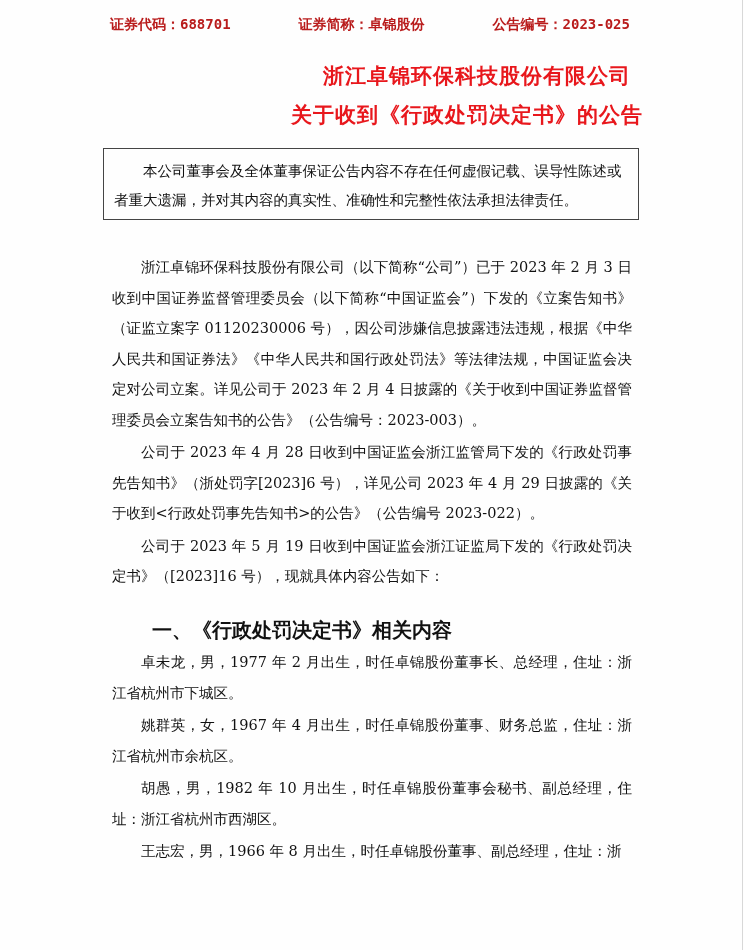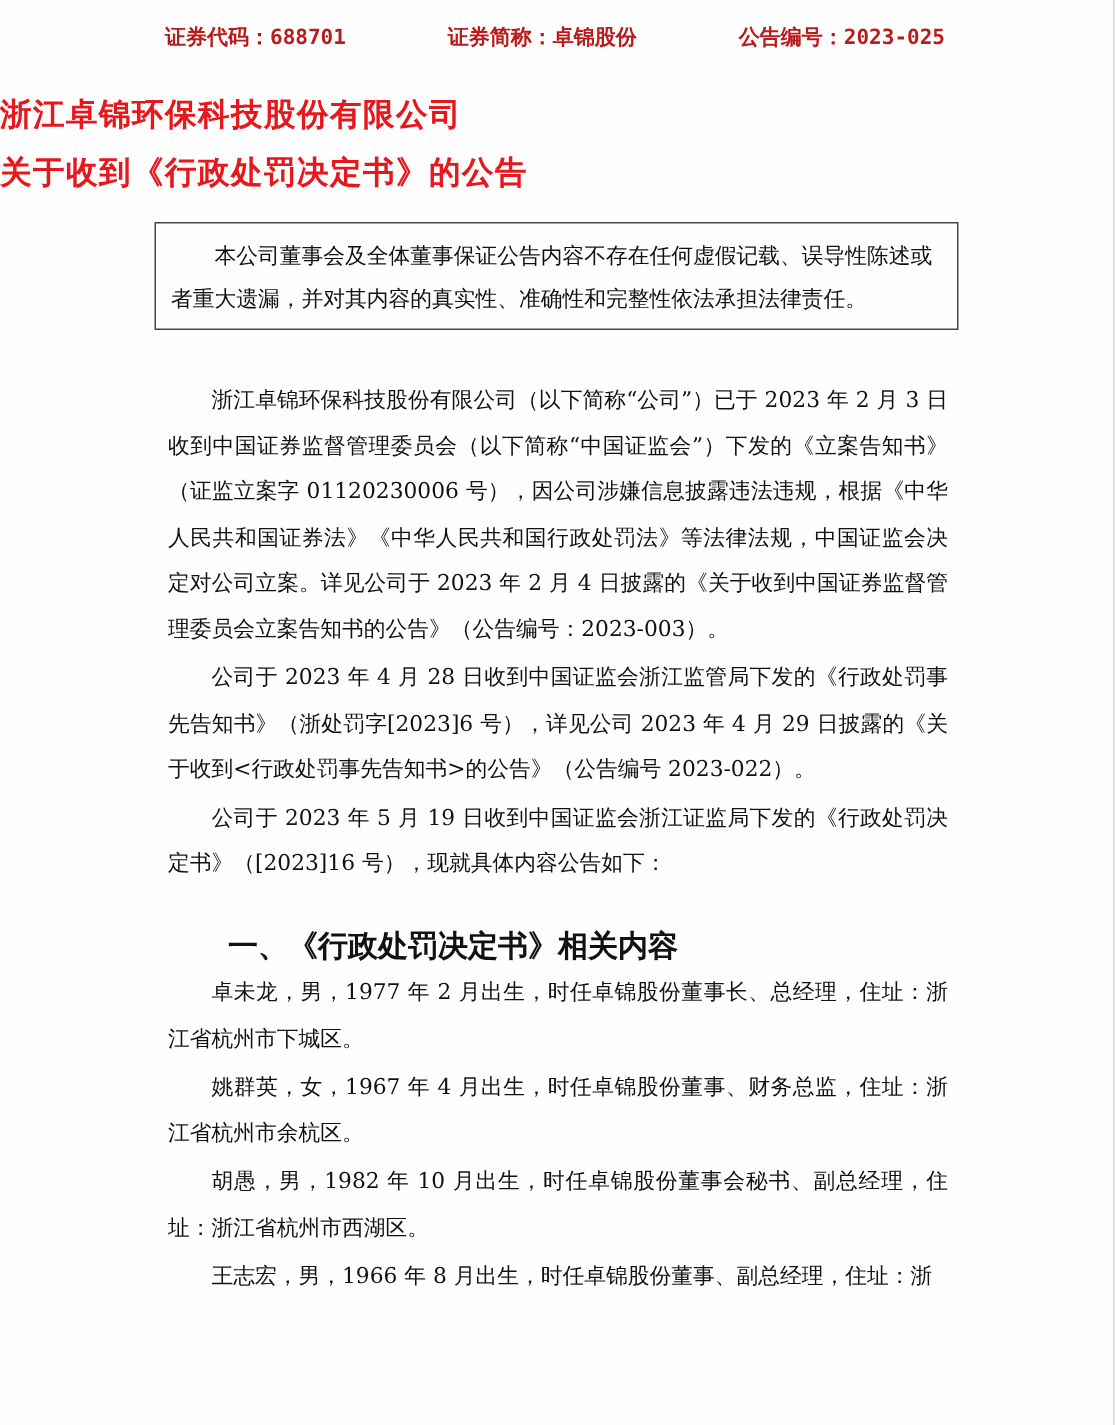--- a/index.html
+++ b/index.html
@@ -12,27 +12,27 @@
     }
     .right-edge { position: absolute; top: 0; right: 1px; width: 1px; height: 950px; background: #d8d8d8; }
     .header {
       position: absolute; top: 16px; left: 110px; width: 520px;
       display: flex; justify-content: space-between;
       font-family: "DejaVu Sans Mono", "Liberation Mono", monospace;
       font-weight: bold; font-size: 14px; letter-spacing: 0px;
       color: #b91c1c;
     }
     .title {
-      position: absolute; left: 0; width: 631px; text-align: left;
+      position: absolute; left: 0; width: 631px; text-align: right;
       color: #e8171c; font-weight: bold; font-size: 21px;
       font-family: "DejaVu Sans", sans-serif;
       letter-spacing: 1px;
     }
     .t1 { top: 62px; }
-    .t2 { top: 101px; }
+    .t2 { top: 101px; padding-left: 12px; }
     .notice-box {
       position: absolute; top: 148px; left: 103px; width: 536px; height: 72px;
       border: 1.5px solid #444;
       box-sizing: border-box;
       padding: 8px 10px 0 10px;
       font-size: 14.5px; line-height: 29px;
     }
     .notice-box p { margin: 0; text-indent: 2em; }
     .body-text {
       position: absolute; top: 250px; left: 110px; width: 524px;

